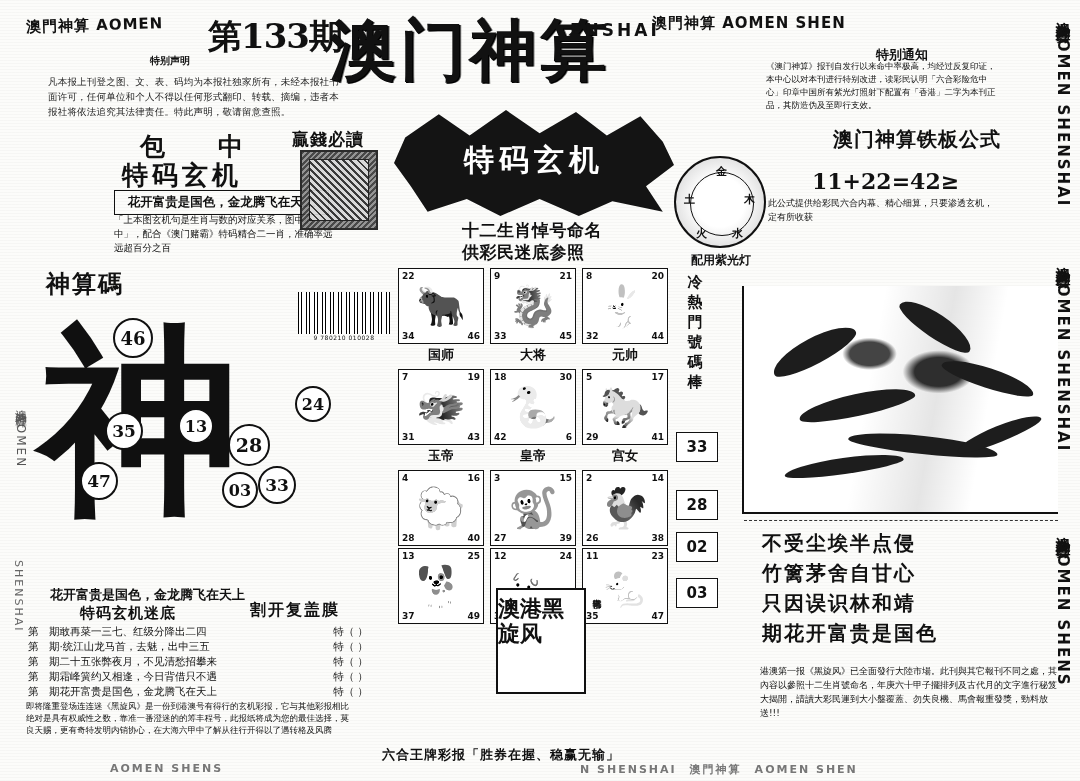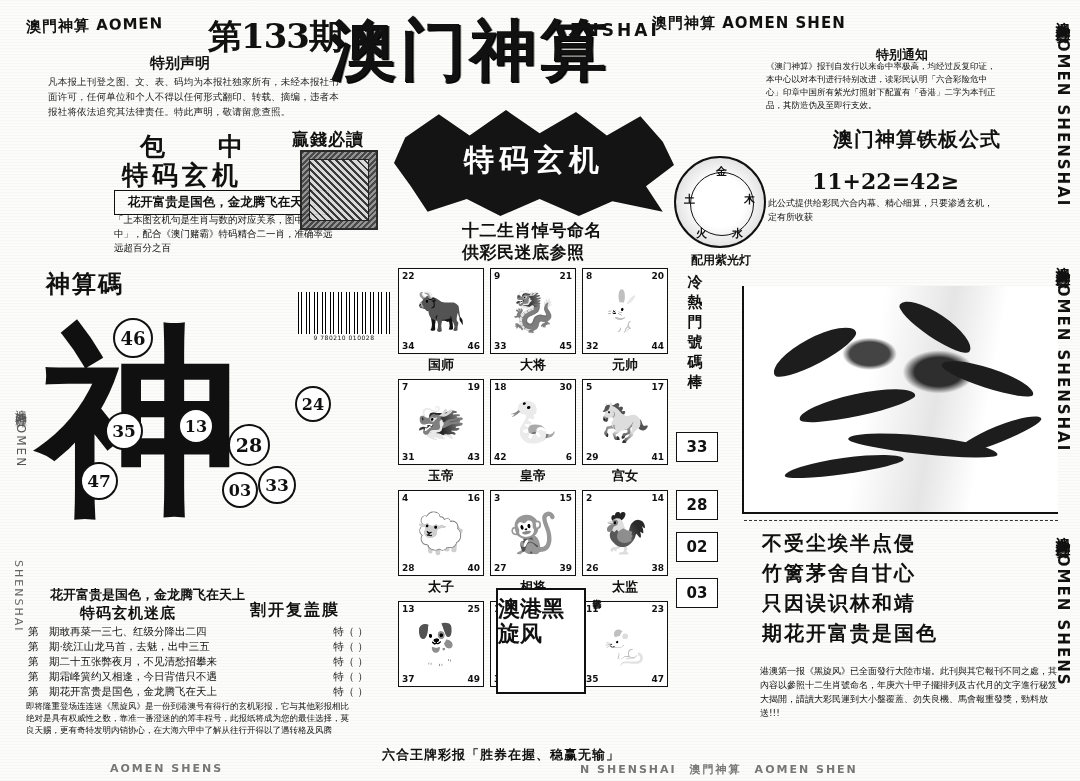--- a/index.html
+++ b/index.html
@@ -35,21 +35,21 @@
     text-shadow: 1px 1px 0 #000, 2px 1px 0 rgba(0,0,0,.55);
   }
   .enshai {
     left: 570px; top: 20px; font-size: 17px; font-weight: bold; letter-spacing: 3px;
   }
   .top-right-label {
     left: 652px; top: 14px; font-size: 15px; font-weight: bold; letter-spacing: 1px;
   }
 
   
-  .notice-title { left: 150px; top: 54px; font-size: 15px; font-weight: bold; }
+  .notice-title { left: 150px; top: 54px; font-size: 10px; font-weight: bold; }
   .notice-body {
     left: 24px; top: 74px; width: 300px; font-size: 9.5px; line-height: 15px;
     color: #1b1b1b; letter-spacing: .2px; margin-left: 24px;
   }
   .baozhong { left: 140px; top: 130px; font-size: 25px; font-weight: bold; letter-spacing: 14px; }
   .tema-xuanji { left: 122px; top: 158px; font-size: 26px; font-weight: bold; letter-spacing: 4px; }
   .box-line {
     left: 114px; top: 190px; width: 215px; padding: 3px 4px;
     border: 1.5px solid #111; font-size: 12.5px; text-align: center; font-weight: bold;
   }
@@ -160,21 +160,21 @@
   }
   .leftvert2 {
     writing-mode: vertical-rl; left: 12px; top: 560px;
     font-size: 11px; color: #666; letter-spacing: 2px;
   }
 
   
   .grid { left: 398px; top: 268px; width: 272px; }
   .grow { display: flex; gap: 6px; margin-bottom: 2px; }
   .card {
-    width: 86px; height: 86px; border: 1.5px solid #111; position: relative;
+    width: 86px; height: 76px; border: 1.5px solid #111; position: relative;
     background: #fff;
   }
   .card .cn { position: absolute; font-size: 9px; font-weight: bold; }
   .card .tl { left: 3px; top: 2px; }
   .card .tr { right: 3px; top: 2px; }
   .card .bl { left: 3px; bottom: 2px; }
   .card .br { right: 3px; bottom: 2px; }
   .card .animal {
     position: absolute; inset: 13px 6px 13px 6px;
     display: flex; align-items: center; justify-content: center;
@@ -409,25 +409,20 @@
           <div class="animal">🐒</div>
         </div>
         <div class="card">
           <span class="cn tl">2</span>
           <span class="cn tr">14</span>
           <span class="cn bl">26</span>
           <span class="cn br">38</span>
           <div class="animal">🐓</div>
         </div>
       </div>
-      <div class="rowlabels">
-        <div>太子</div>
-        <div>相将</div>
-        <div>太监</div>
-      </div>
       <div class="grow">
         <div class="card">
           <span class="cn tl">13</span>
           <span class="cn tr">25</span>
           <span class="cn bl">37</span>
           <span class="cn br">49</span>
           <div class="animal">🐕</div>
         </div>
         <div class="card">
           <span class="cn tl">12</span>

